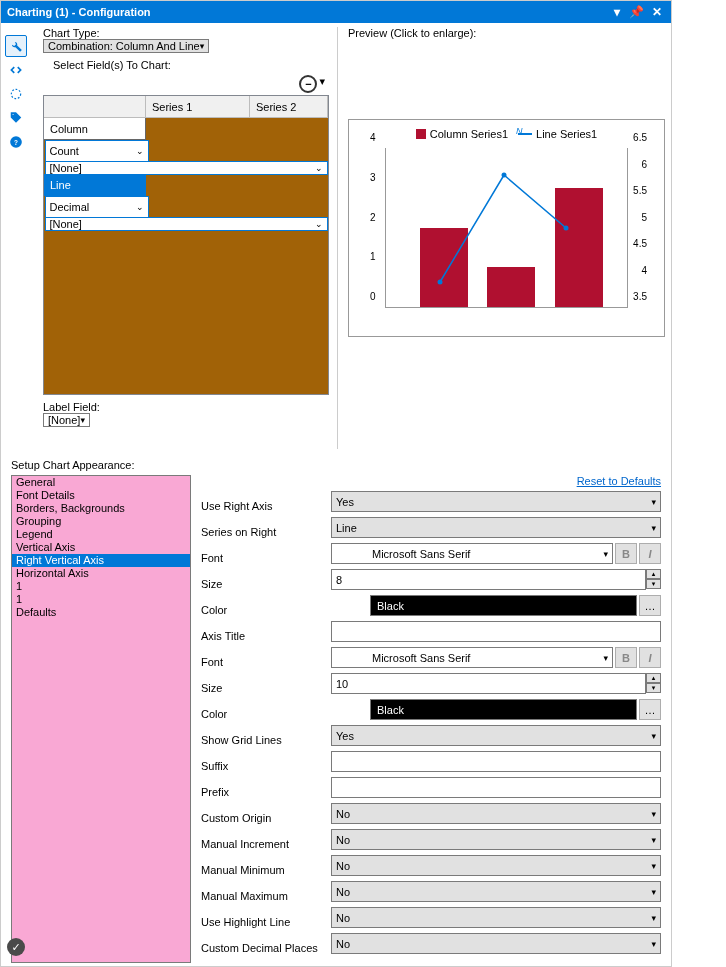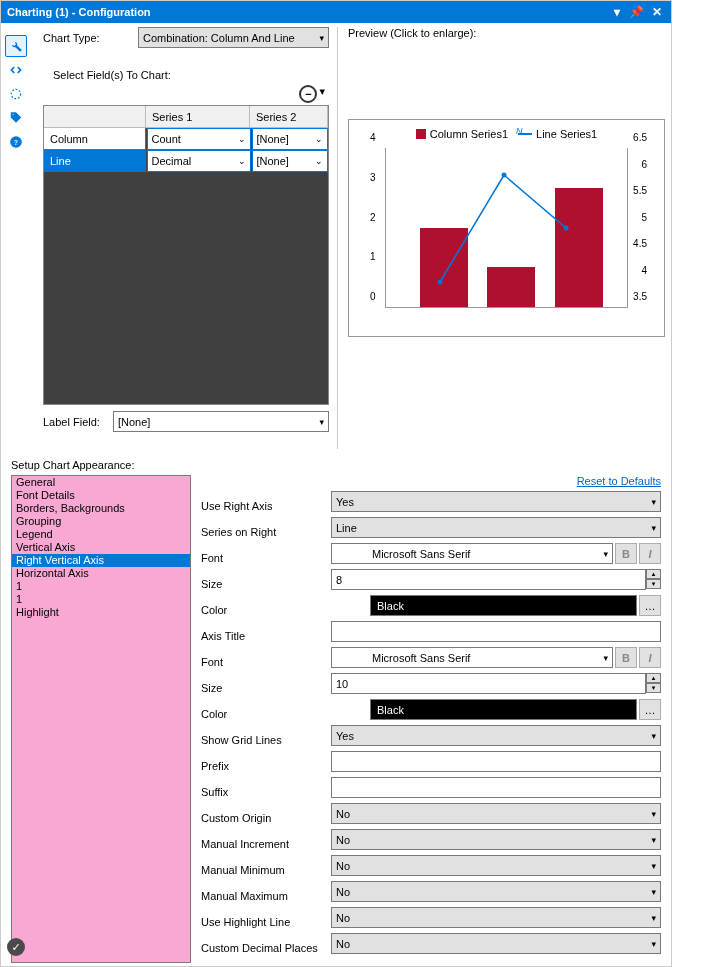--- a/index.html
+++ b/index.html
@@ -7,33 +7,33 @@
 .container { width: 672px; height: 967px; background: #fff; border: 1px solid #ccc; position: relative; }
 .title-bar { background: #0178d7; color: #fff; height: 22px; display: flex; align-items: center; padding: 0 6px; font-weight: bold; }
 .title-bar .spacer { flex: 1; }
 .title-bar .wc { width: 16px; height: 16px; display: inline-flex; align-items: center; justify-content: center; margin-left: 4px; font-size: 12px; cursor: pointer; }
 .main-area { padding: 4px 6px; display: flex; height: 430px; }
 .left-col-out { display: flex; }
 .toolbar { width: 26px; display: flex; flex-direction: column; gap: 2px; padding-top: 2px; margin-right: 6px; }
 .toolbar .tb { width: 22px; height: 22px; border: 1px solid transparent; display: flex; align-items: center; justify-content: center; border-radius: 2px; cursor: pointer; }
 .toolbar .tb.active { border: 1px solid #0178d7; background: #e5f1fb; }
 .left-panel { flex: 1; padding-right: 8px; }
-.row-line { display: flex; align-items: center; margin-bottom: 21px; }
+.row-line { display: flex; align-items: flex-start; margin-bottom: 6px; flex-direction: column; }
 .row-line label { width: 95px; }
 .select { flex: 1; height: 21px; border: 1px solid #7a7a7a; background: #e1e1e1; padding: 0 4px; display: flex; align-items: center; justify-content: space-between; cursor: pointer; }
 .select.white { background: #fff; }
 .arrow { font-size: 9px; color: #000; }
 .sub-label { padding-left: 10px; margin-bottom: 4px; }
 .minus-row { display: flex; justify-content: flex-end; padding-right: 4px; margin-bottom: 2px; }
 .minus-icon { width: 18px; height: 18px; border: 2px solid #333; border-radius: 50%; display: flex; align-items: center; justify-content: center; font-weight: bold; cursor: pointer; }
-.grid { border: 1px solid #828790; background: #404040; height: 300px; }
+.grid { border: 1px solid #828790; background: #a16207; height: 300px; }
 .grid-head { display: flex; background: #f0f0f0; }
 .grid-head .gh { border-right: 1px solid #bcbcbc; border-bottom: 1px solid #bcbcbc; height: 22px; display: flex; align-items: center; padding: 0 6px; }
 .gh1 { width: 102px; } .gh2 { width: 104px; } .gh3 { flex: 1; }
-.grid-row { display: flex; }
+.grid-row { display: flex; flex-direction: column; }
 .grid-row .gc1 { width: 102px; height: 22px; border-right: 1px solid #666; border-bottom: 1px solid #666; background: #fff; display: flex; align-items: center; padding: 0 6px; }
 .grid-row.sel .gc1 { background: #0178d7; color: #fff; border-color: #0178d7; }
 .grid-row .gsel { width: 104px; height: 22px; border: 1px solid #0178d7; background: #fff; display: flex; align-items: center; justify-content: space-between; padding: 0 4px; margin: -0.5px 0.5px; cursor: pointer; }
 .grid-row .gsel2 { flex: 1; height: 22px; border: 1px solid #0178d7; background: #fff; display: flex; align-items: center; justify-content: space-between; padding: 0 4px; margin: -0.5px 0.5px; cursor: pointer; }
 .preview-panel { border-left: 1px solid #ccc; padding-left: 10px; width: 328px; }
 .preview-panel .ptitle { margin-bottom: 4px; }
 .chart-box { border: 1px solid #999; background: #fff; height: 218px; margin-top: 80px; position: relative; padding: 8px; }
 .legend { display: flex; justify-content: center; gap: 10px; margin-bottom: 8px; }
 .leg-item { display: flex; align-items: center; gap: 4px; }
 .leg-sq { width: 10px; height: 10px; background: #b01030; }
@@ -211,21 +211,21 @@
         <div class="li">General</div>
         <div class="li">Font Details</div>
         <div class="li">Borders, Backgrounds</div>
         <div class="li">Grouping</div>
         <div class="li">Legend</div>
         <div class="li">Vertical Axis</div>
         <div class="li sel" style="position:relative;">Right Vertical Axis</div>
         <div class="li">Horizontal Axis</div>
         <div class="li">1</div>
         <div class="li">1</div>
-        <div class="li">Highlight</div>
+        <div class="li">Defaults</div>
       </div>
       <div class="props">
         <div class="reset-link">Reset to Defaults</div>
         <div class="prop-row">
             <div class="plabel">Use Right Axis</div>
             <div class="pctrl">
               <div class="pselect">
                 <span>Yes</span>
                 <span class="arrow">▾</span>
               </div>
@@ -307,25 +307,25 @@
         <div class="prop-row">
             <div class="plabel">Show Grid Lines</div>
             <div class="pctrl">
               <div class="pselect">
                 <span>Yes</span>
                 <span class="arrow">▾</span>
               </div>
             </div>
           </div>
         <div class="prop-row">
+            <div class="plabel">Suffix</div>
+            <div class="pctrl"><input class="pinput" value="" style=""></div>
+          </div>
+        <div class="prop-row">
             <div class="plabel">Prefix</div>
-            <div class="pctrl"><input class="pinput" value="" style=""></div>
-          </div>
-        <div class="prop-row">
-            <div class="plabel">Suffix</div>
             <div class="pctrl"><input class="pinput" value="" style=""></div>
           </div>
         <div class="prop-row">
             <div class="plabel">Custom Origin</div>
             <div class="pctrl">
               <div class="pselect">
                 <span>No</span>
                 <span class="arrow">▾</span>
               </div>
             </div>

